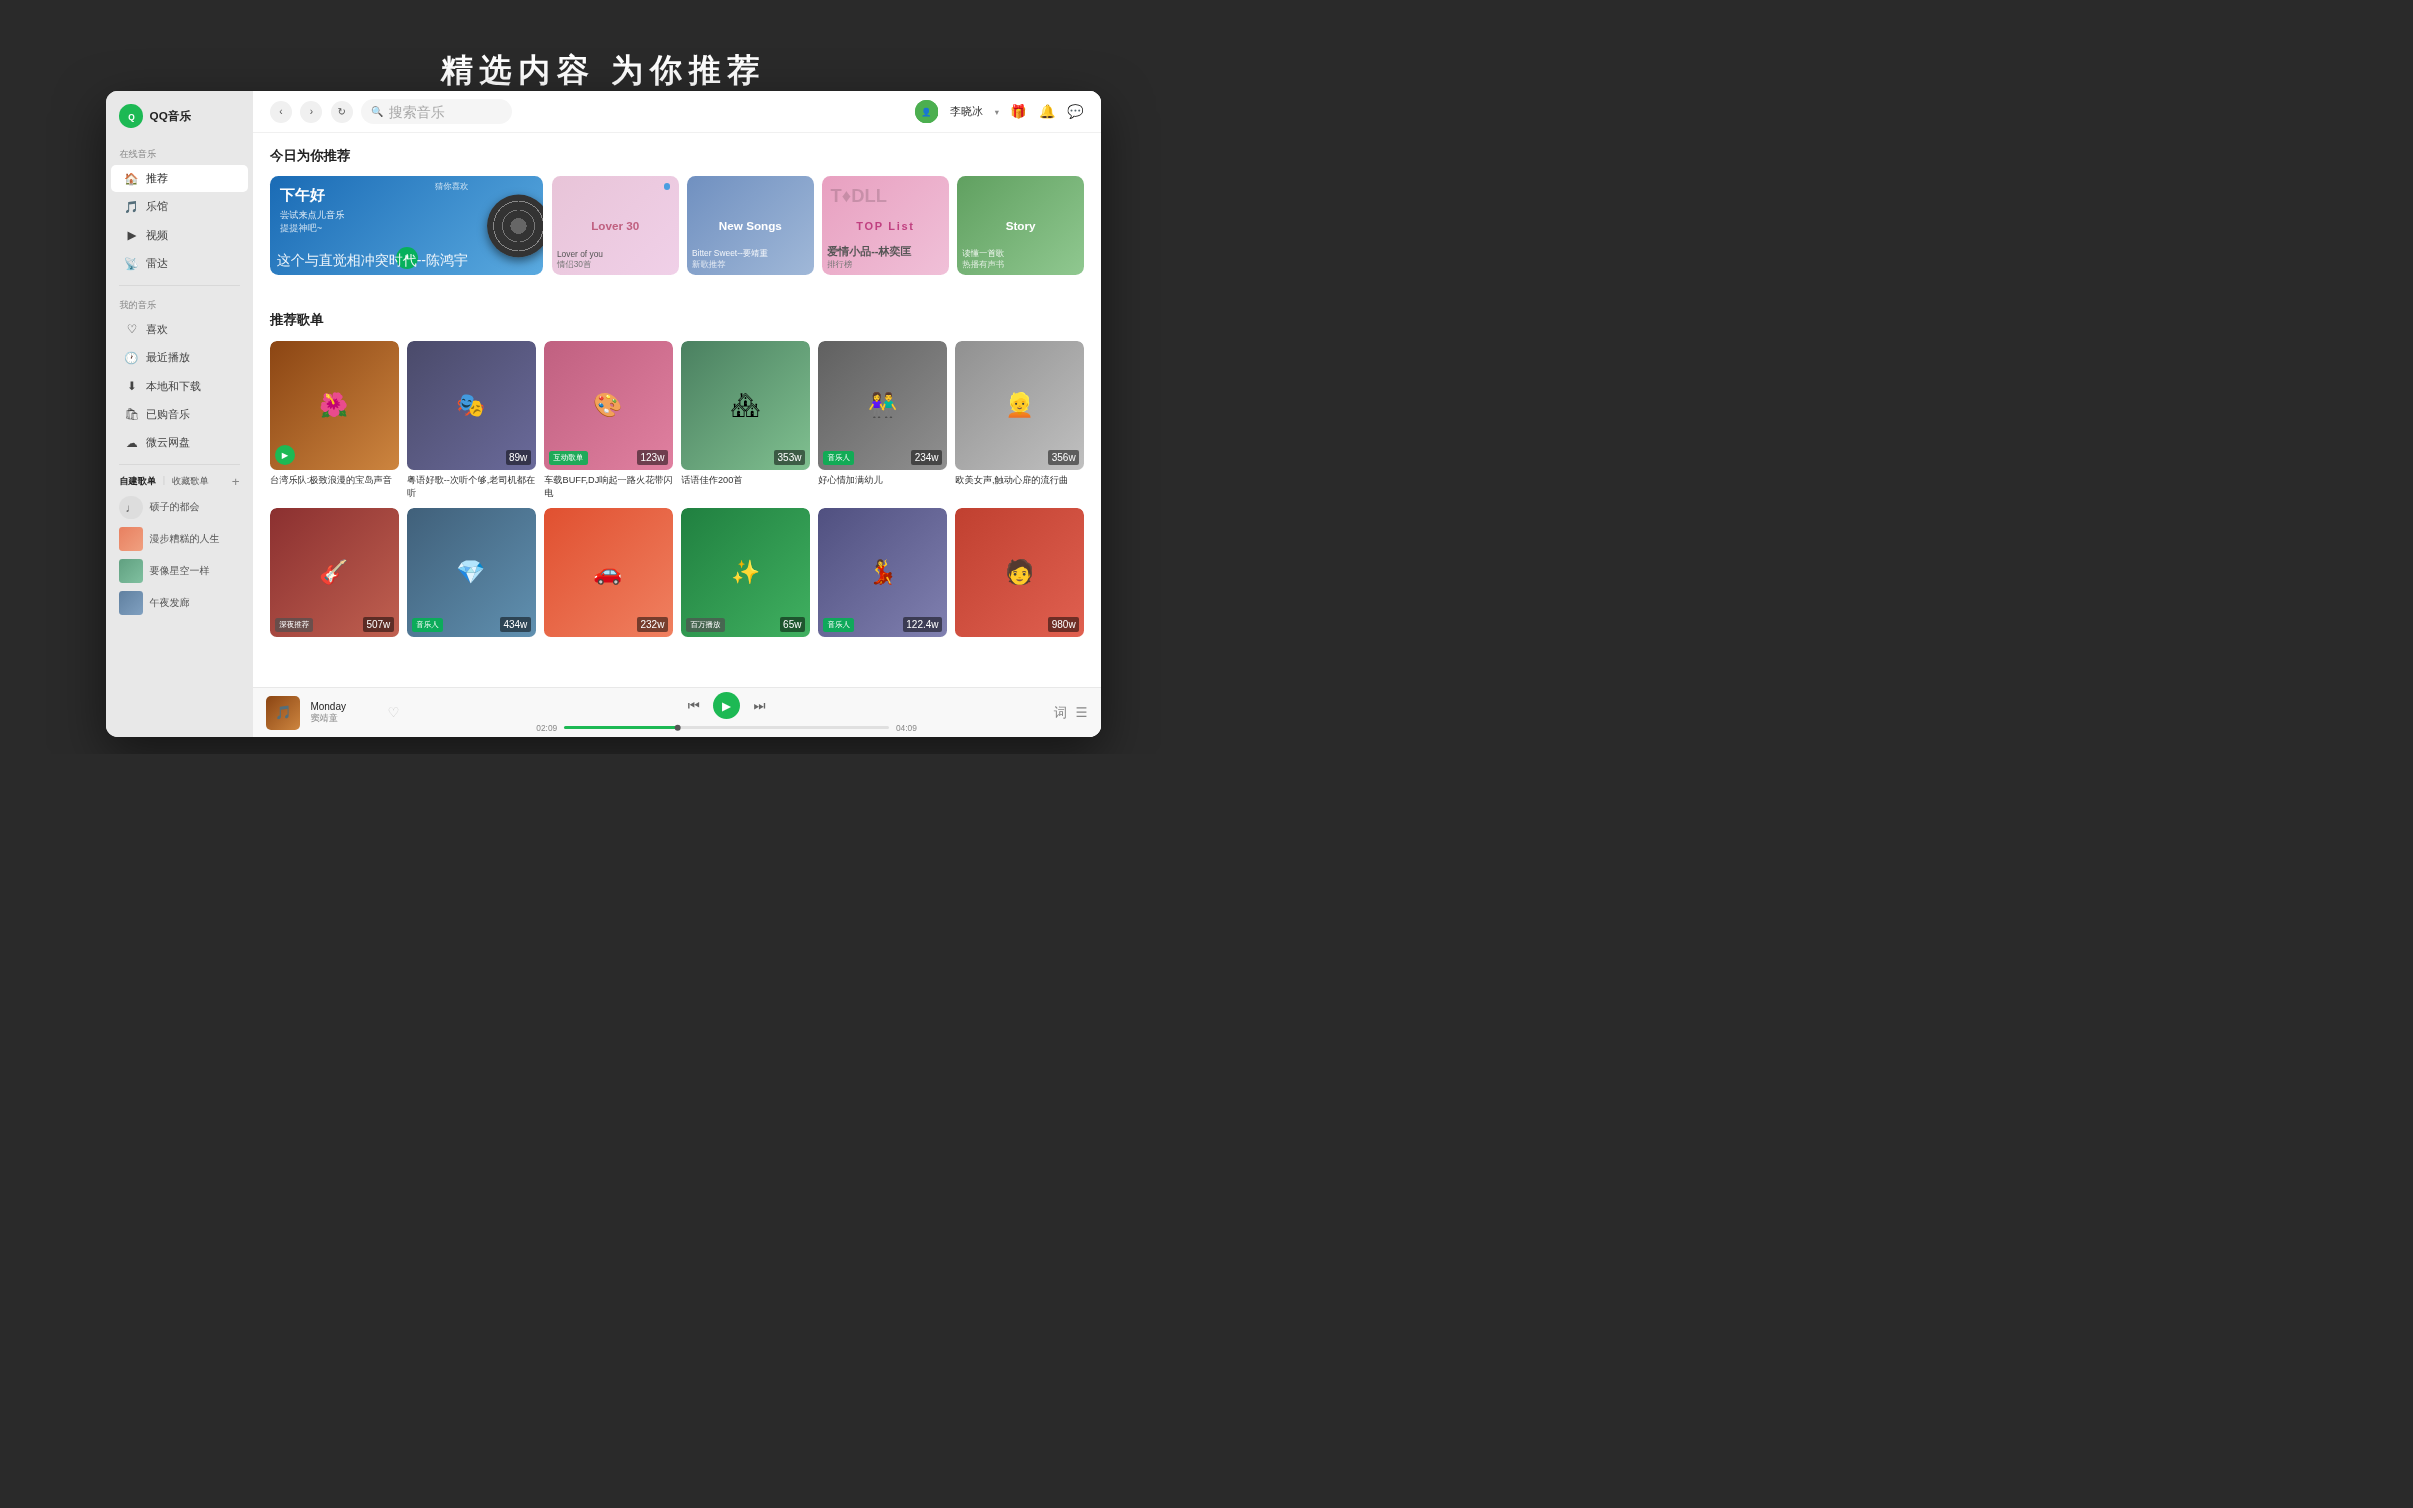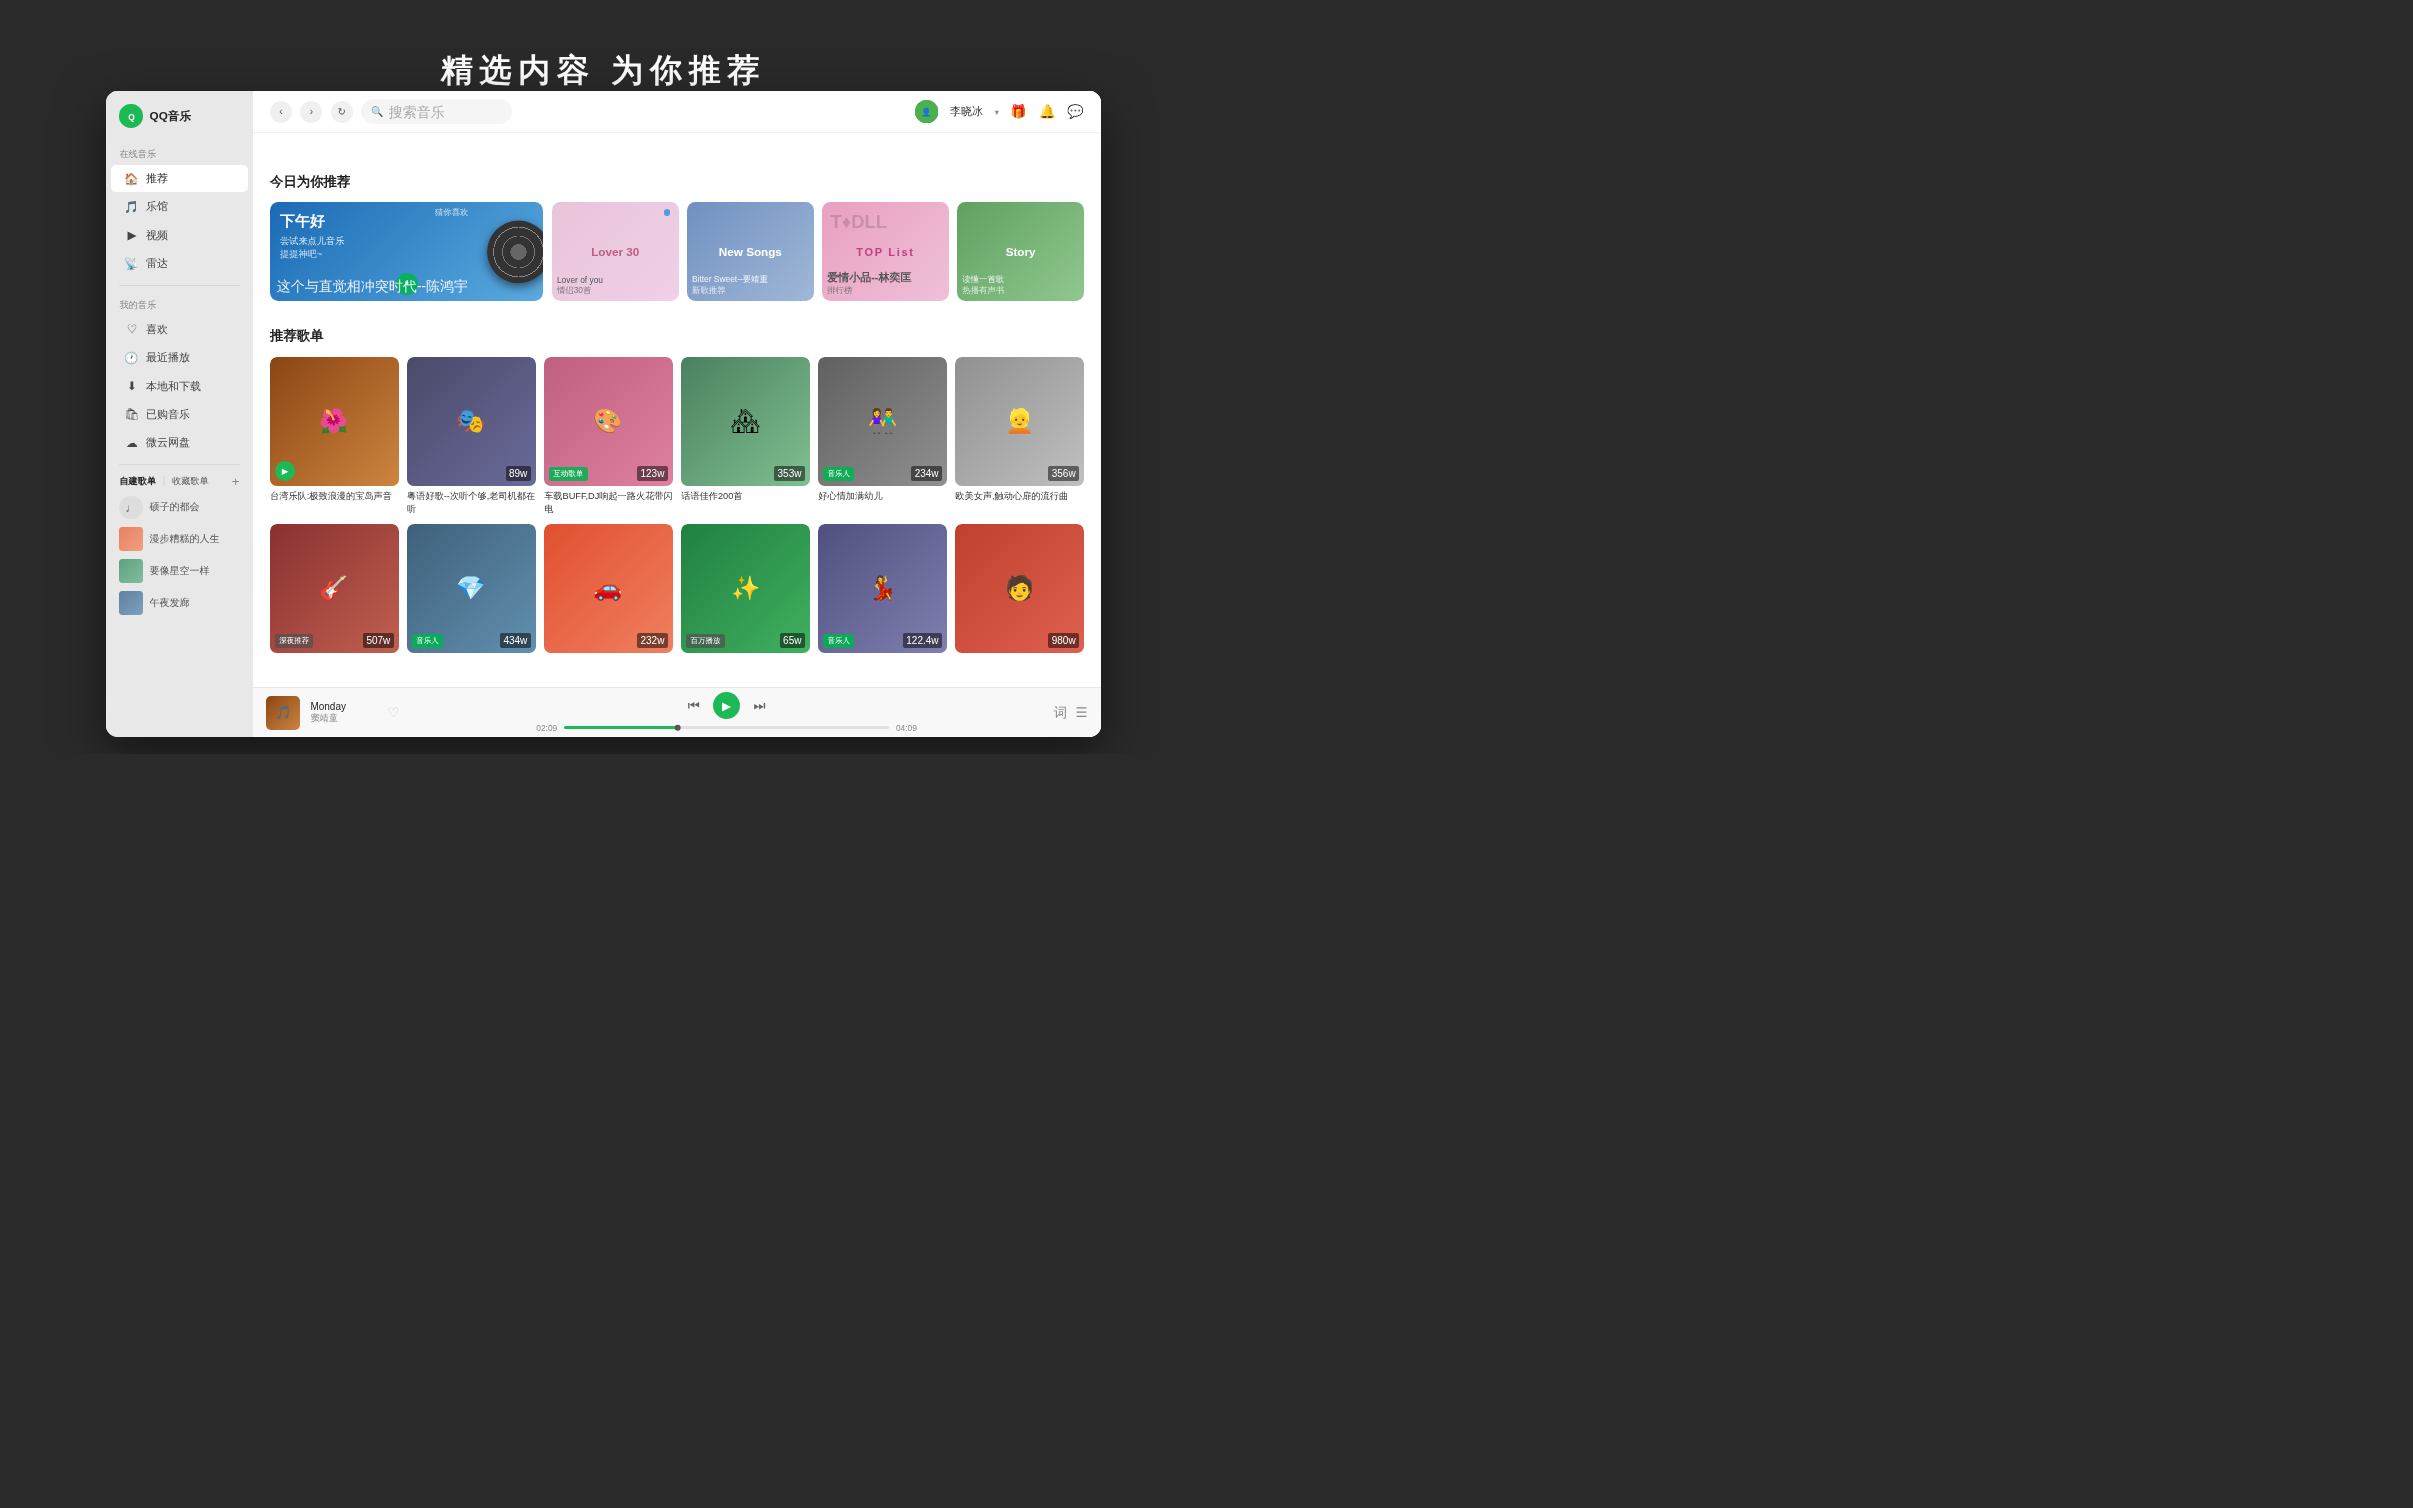--- a/index.html
+++ b/index.html
@@ -237,28 +237,27 @@
       flex: 1;
       overflow-y: auto;
       padding: 13.4px 17px;
     }
 
     .section-title {
       font-size: 13.4px;
       font-weight: 600;
       color: #222;
       margin-bottom: 11.7px;
-      margin-top: 26px;
     }
 
     
     .featured-row {
       display: flex;
       gap: 8.4px;
-      margin-bottom: 16px;
+      margin-bottom: 36px;
     }
 
     
     .songs-grid {
       display: grid;
       grid-template-columns: repeat(6, 1fr);
       gap: 8.4px;
       margin-bottom: 20px;
     }
 

